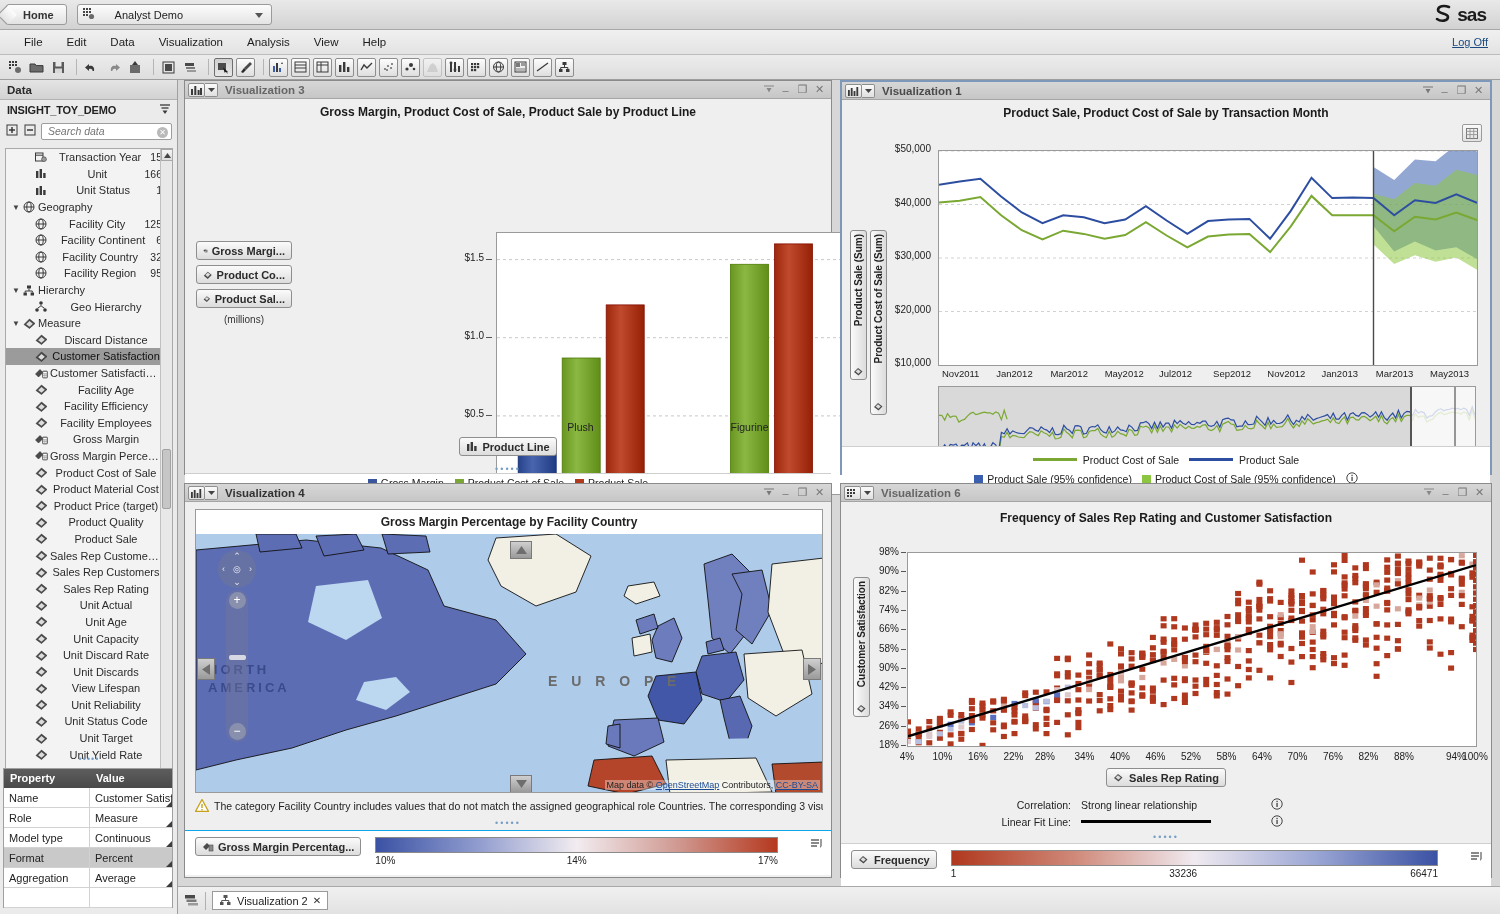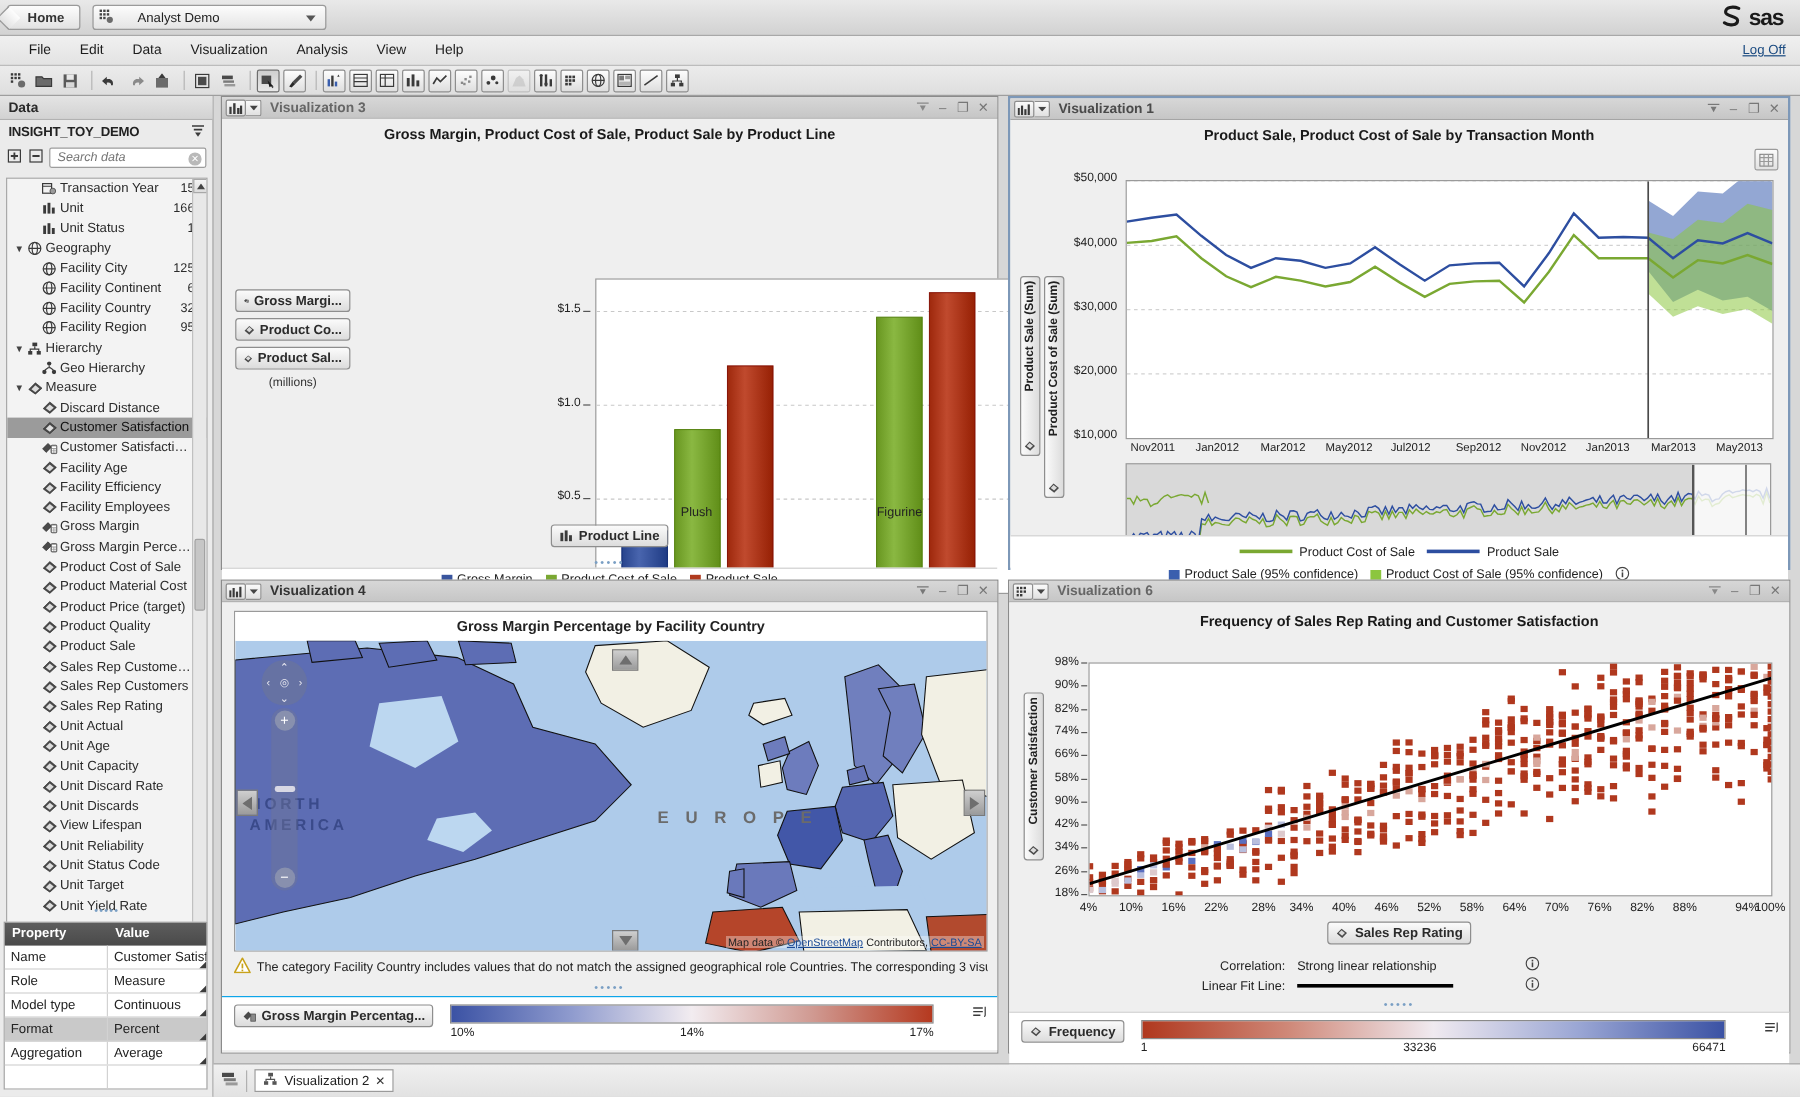--- a/index.html
+++ b/index.html
@@ -107,21 +107,21 @@
   .tnode{
     height:16.6px; display:flex; align-items:center; padding-left:6px; font-size:11px;
     white-space:nowrap; color:#2b2b2b;
   }
   .tnode.sel{ background:#9b9b9b; color:#111; }
   .tnode .tw{ width:11px; font-size:8px; color:#444; }
   .tnode .ico{ width:15px; display:flex;align-items:center; }
   .tnode .lab{ flex:1; overflow:hidden; text-overflow:ellipsis; }
   .tnode .cnt{ padding-right:10px; font-size:10.5px; color:#2b2b2b;}
   .tnode.lvl1{ padding-left:6px; }
-  .tnode.lvl2{ padding-left:18px; }
+  .tnode.lvl2{ padding-left:18px;text-align:center; }
   .scrollbar-v{
     position:absolute; right:0; top:0; width:12px; height:100%;
     background:#e8e8e8; border-left:1px solid #c0c0c0;
   }
   .sb-arrow{
     width:12px;height:12px; background:linear-gradient(#f5f5f5,#dcdcdc);
     border:1px solid #a8a8a8; display:flex;align-items:center;justify-content:center;
   }
   .sb-thumb{ position:absolute; left:1px; width:9px; background:#c6c6c6; border:1px solid #a2a2a2; border-radius:2px;}
   .grip{ text-align:center; font-size:9px; color:#7a9fc4; letter-spacing:1px; height:10px; line-height:10px;}
@@ -2154,21 +2154,21 @@
           <rect x="565.0" y="-0.2" width="6" height="5.2" fill="#b0381e"></rect>
           <line x1="0.0" y1="183.3" x2="568.0" y2="12.1" stroke="#000000" stroke-width="2.4"></line>
         </svg>
     </div>
 
     <div id="viz6-xaxis" style="position:absolute;left:66px;top:247px;width:570px;height:14px;">
         <div style="position: absolute; left: -14px; top: 2px; width: 28px; text-align: center; font-size: 10px;">4%</div>
         <div style="position: absolute; left: 21.5px; top: 2px; width: 28px; text-align: center; font-size: 10px;">10%</div>
         <div style="position: absolute; left: 57px; top: 2px; width: 28px; text-align: center; font-size: 10px;">16%</div>
         <div style="position: absolute; left: 92.5px; top: 2px; width: 28px; text-align: center; font-size: 10px;">22%</div>
-        <div style="position: absolute; left: 128px; top: 2px; width: 28px; text-align: right; font-size: 10px;">28%</div>
+        <div style="position: absolute; left: 128px; top: 2px; width: 28px; text-align: left; font-size: 10px;">28%</div>
         <div style="position: absolute; left: 163.5px; top: 2px; width: 28px; text-align: center; font-size: 10px;">34%</div>
         <div style="position: absolute; left: 199px; top: 2px; width: 28px; text-align: center; font-size: 10px;">40%</div>
         <div style="position: absolute; left: 234.5px; top: 2px; width: 28px; text-align: center; font-size: 10px;">46%</div>
         <div style="position: absolute; left: 270px; top: 2px; width: 28px; text-align: center; font-size: 10px;">52%</div>
         <div style="position: absolute; left: 305.5px; top: 2px; width: 28px; text-align: center; font-size: 10px;">58%</div>
         <div style="position: absolute; left: 341px; top: 2px; width: 28px; text-align: center; font-size: 10px;">64%</div>
         <div style="position: absolute; left: 376.5px; top: 2px; width: 28px; text-align: center; font-size: 10px;">70%</div>
         <div style="position: absolute; left: 412px; top: 2px; width: 28px; text-align: center; font-size: 10px;">76%</div>
         <div style="position: absolute; left: 447.5px; top: 2px; width: 28px; text-align: center; font-size: 10px;">82%</div>
         <div style="position: absolute; left: 483px; top: 2px; width: 28px; text-align: center; font-size: 10px;">88%</div>

